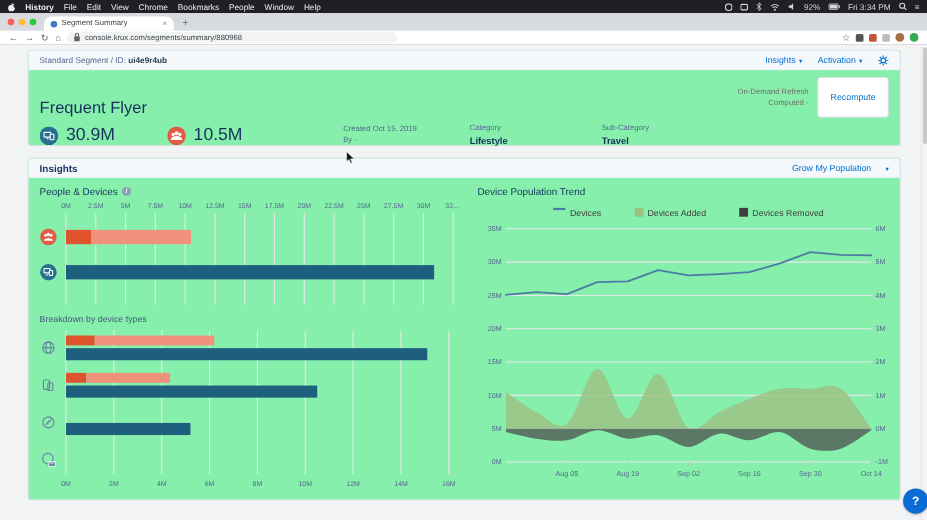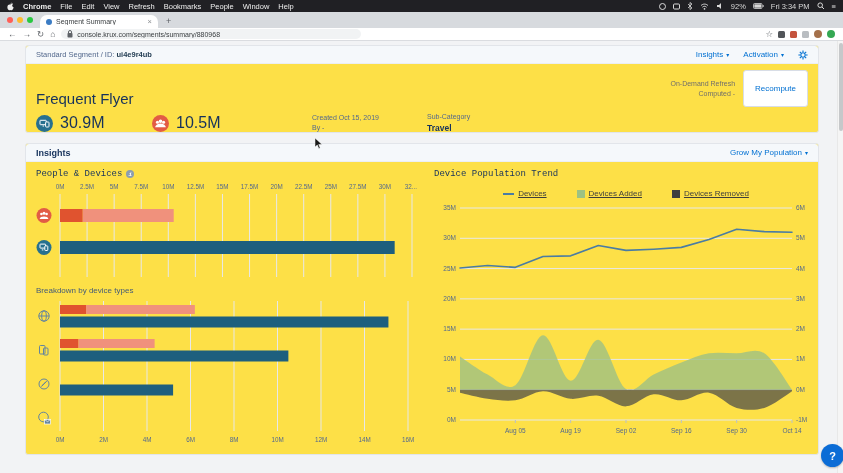--- a/index.html
+++ b/index.html
@@ -32,21 +32,21 @@
   .omnibox { display:flex; align-items:center; gap:4px; background:#f1f3f4; border-radius:6px;
              height:10px; padding:0 6px; width:300px; font-size:7px; color:#3c4043; }
   .url-text { white-space:nowrap; overflow:hidden; }
   .ub-right { margin-left:auto; display:flex; align-items:center; gap:5px; }
   .ext-sq { width:7px; height:7px; border-radius:1.5px; }
   .avatar { width:8px; height:8px; border-radius:50%; background:#a4704a; }
   .update-dot { width:8px; height:8px; border-radius:50%; background:#34a853; }
 
   
   .content { position:absolute; top:41px; left:0; width:843px; height:432px; background:#f2f3f5; }
-  .card { position:absolute; left:25px; width:794px; background:#fde047; border:1px solid #e2e5ea; border-radius:3px; }
+  .card { position:absolute; left:25px; width:794px; background:#86efac; border:1px solid #e2e5ea; border-radius:3px; }
   .card-hdr { height:18px; background:#f5f8fb; border-bottom:1px solid #eceff3; display:flex;
               align-items:center; padding:0 10px; border-radius:3px 3px 0 0; }
 
   .card1 { top:4px; height:88px; }
   .crumb { font-size:7.5px; color:#54698d; }
   .crumb b { color:#233d53; font-weight:bold; }
   .hdr-right { margin-left:auto; display:flex; align-items:center; gap:14px; }
   .hdr-link { color:#0070d2; font-size:8px; display:flex; align-items:center; gap:3px; }
   .caret { font-size:6px; color:#0070d2; }
 
@@ -61,32 +61,32 @@
   .stat { display:flex; align-items:center; gap:7px; }
   .stat-num { font-size:16px; color:#16325c; }
   .stat-ic { width:17px; height:17px; border-radius:50%; flex:0 0 auto; }
   .meta { line-height:1.45; }
   .meta-label { font-size:7px; color:#54698d; }
   .meta-value { font-size:8.5px; color:#16325c; font-weight:bold; }
   .w1{width:116px;} .w2{width:160px;} .w3{width:115px;} .w4{width:120px;}
 
   .card2 { top:102px; height:312px; }
   .sec-title { font-size:9px; color:#16325c; font-weight:bold; }
-  .grow-link { margin-left:auto; color:#0070d2; font-size:8px; display:flex; align-items:center; gap:3px; }
+  .grow-link { margin-left:auto; color:#0070d2; font-size:8px; display:flex; align-items:center; gap:13px; }
   .card2-body { display:flex; }
   .pane-left { width:402px; padding:5px 8px 0; }
   .pane-right { flex:1; padding:5px 4px 0 8px; }
-  .pane-title { font-size:9px; color:#16325c; display:flex; align-items:center; gap:4px; margin:2px 0 2px 2px;font-family:Liberation Mono, monospace; }
+  .pane-title { font-size:9px; color:#16325c; display:flex; align-items:center; gap:4px; margin:2px 0 2px 2px; }
   .info-ic { width:8px; height:8px; border-radius:50%; background:#8b9db0; color:#fff; font-size:6px;
              display:inline-flex; align-items:center; justify-content:center; font-style:italic; font-weight:bold; }
   .breakdown-title { font-size:8px; color:#445b78; margin:5px 0 0 2px; }
   svg { display:block; }
 
   .legend-row { display:flex; justify-content:center; gap:30px; margin:10px 0 0; font-size:8px; color:#3e3e3c; }
-  .legend-item { display:flex; align-items:center; gap:4px;text-decoration:underline; }
+  .legend-item { display:flex; align-items:flex-start; gap:4px; }
   .sw-line { width:11px; height:2px; }
   .sw-sq { width:8px; height:8px; }
 
   
   .scrollbar { position:absolute; top:41px; right:0; width:6px; height:432px; background:#f5f5f5; border-left:1px solid #e8e8e8; }
   .scroll-thumb { position:absolute; top:2px; left:1px; width:4px; height:88px; background:#c6c8ca; border-radius:2px; }
 
   
   .help-btn { position:absolute; left:821px; top:444px; width:23px; height:23px; border-radius:50%;
               background:#0b6cd6; color:#fff; font-size:11px; font-weight:bold; display:flex;
@@ -97,25 +97,25 @@
 </head>
 <body>
 
 <div class="menubar">
   <span class="mb-ic">
     <svg width="7" height="9" viewBox="0 0 7 9">
         <path d="M3.5 2.2c.8-.9 2-.8 2.6-.2-.9.5-1.1 1.3-.7 2.2.3.7.9.9 1.3 1-.3 1.4-1.2 3-2.2 3-.5 0-.7-.3-1.2-.3s-.8.3-1.2.3C1 8.2.2 6.3.4 4.8.6 3.4 1.6 2.6 2.5 2.6c.4 0 .7.2 1 .2 0-.3-.1-.8.3-1.2z" fill="#ededed"></path>
         <path d="M3.4 1.6c.1-.6.6-1.1 1.2-1.2 0 .6-.5 1.2-1.2 1.2z" fill="#ededed"></path>
       </svg>
   </span>
-  <span class="app-name">Chrome</span>
+  <span class="app-name">History</span>
   <span>File</span>
   <span>Edit</span>
   <span>View</span>
-  <span>Refresh</span>
+  <span>Chrome</span>
   <span>Bookmarks</span>
   <span>People</span>
   <span>Window</span>
   <span>Help</span>
   <span class="mb-right">
     <span class="mb-ic">
         <svg width="7" height="7" viewBox="0 0 7 7">
           <circle cx="3.5" cy="3.5" r="3" fill="none" stroke="#d8d8d8" stroke-width="1"></circle>
         </svg>
       </span>
@@ -260,20 +260,24 @@
               <circle cx="11.6" cy="7.2" r="1.5" fill="#fff"></circle>
               <circle cx="8.5" cy="6.2" r="1.8" fill="#fff"></circle>
               <path d="M3.2 12.2 a5.3 3.6 0 0 1 10.6 0 z" fill="#fff"></path>
             </svg>
         </span>
         <span class="stat-num">10.5M</span>
       </span>
       <span class="meta w3">
         <div class="meta-label">Created Oct 15, 2019</div>
         <div class="meta-label">By -</div>
+      </span>
+      <span class="meta w4">
+        <div class="meta-label">Category</div>
+        <div class="meta-value">Lifestyle</div>
       </span>
       <span class="meta">
         <div class="meta-label">Sub-Category</div>
         <div class="meta-value">Travel</div>
       </span>
     </div>
   </div>
 
   <div class="card card2">
     <div class="card-hdr">

